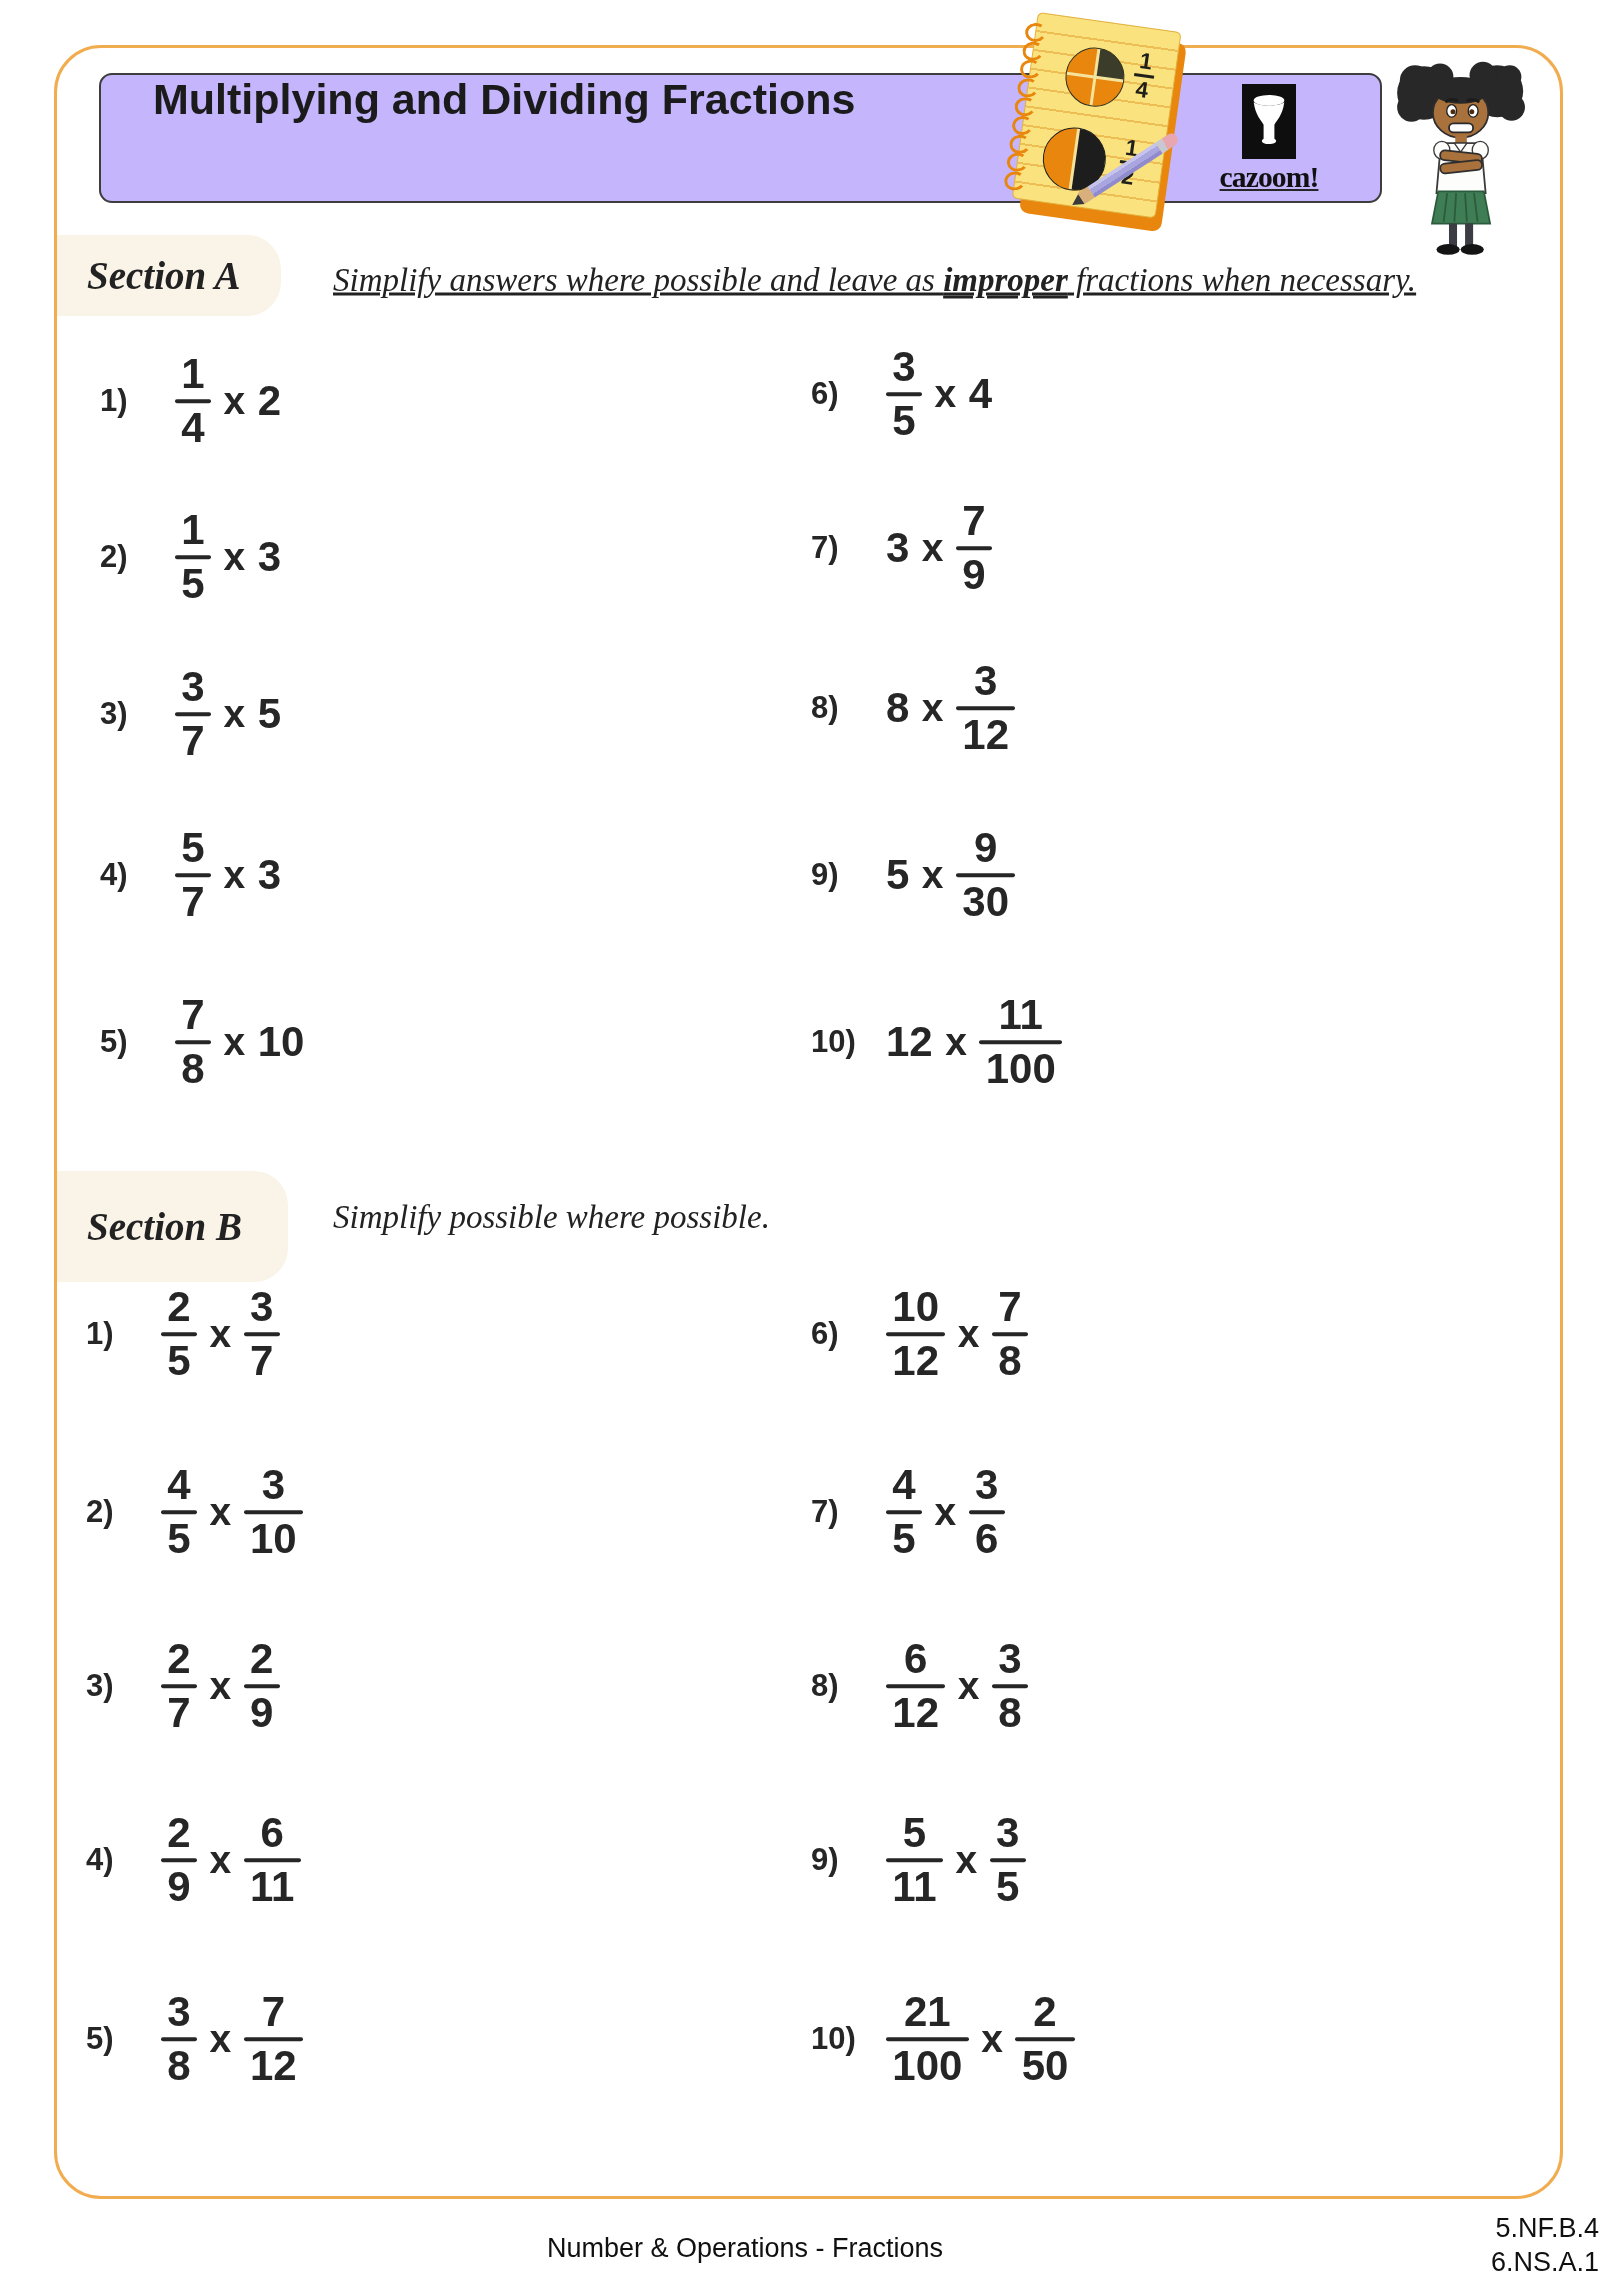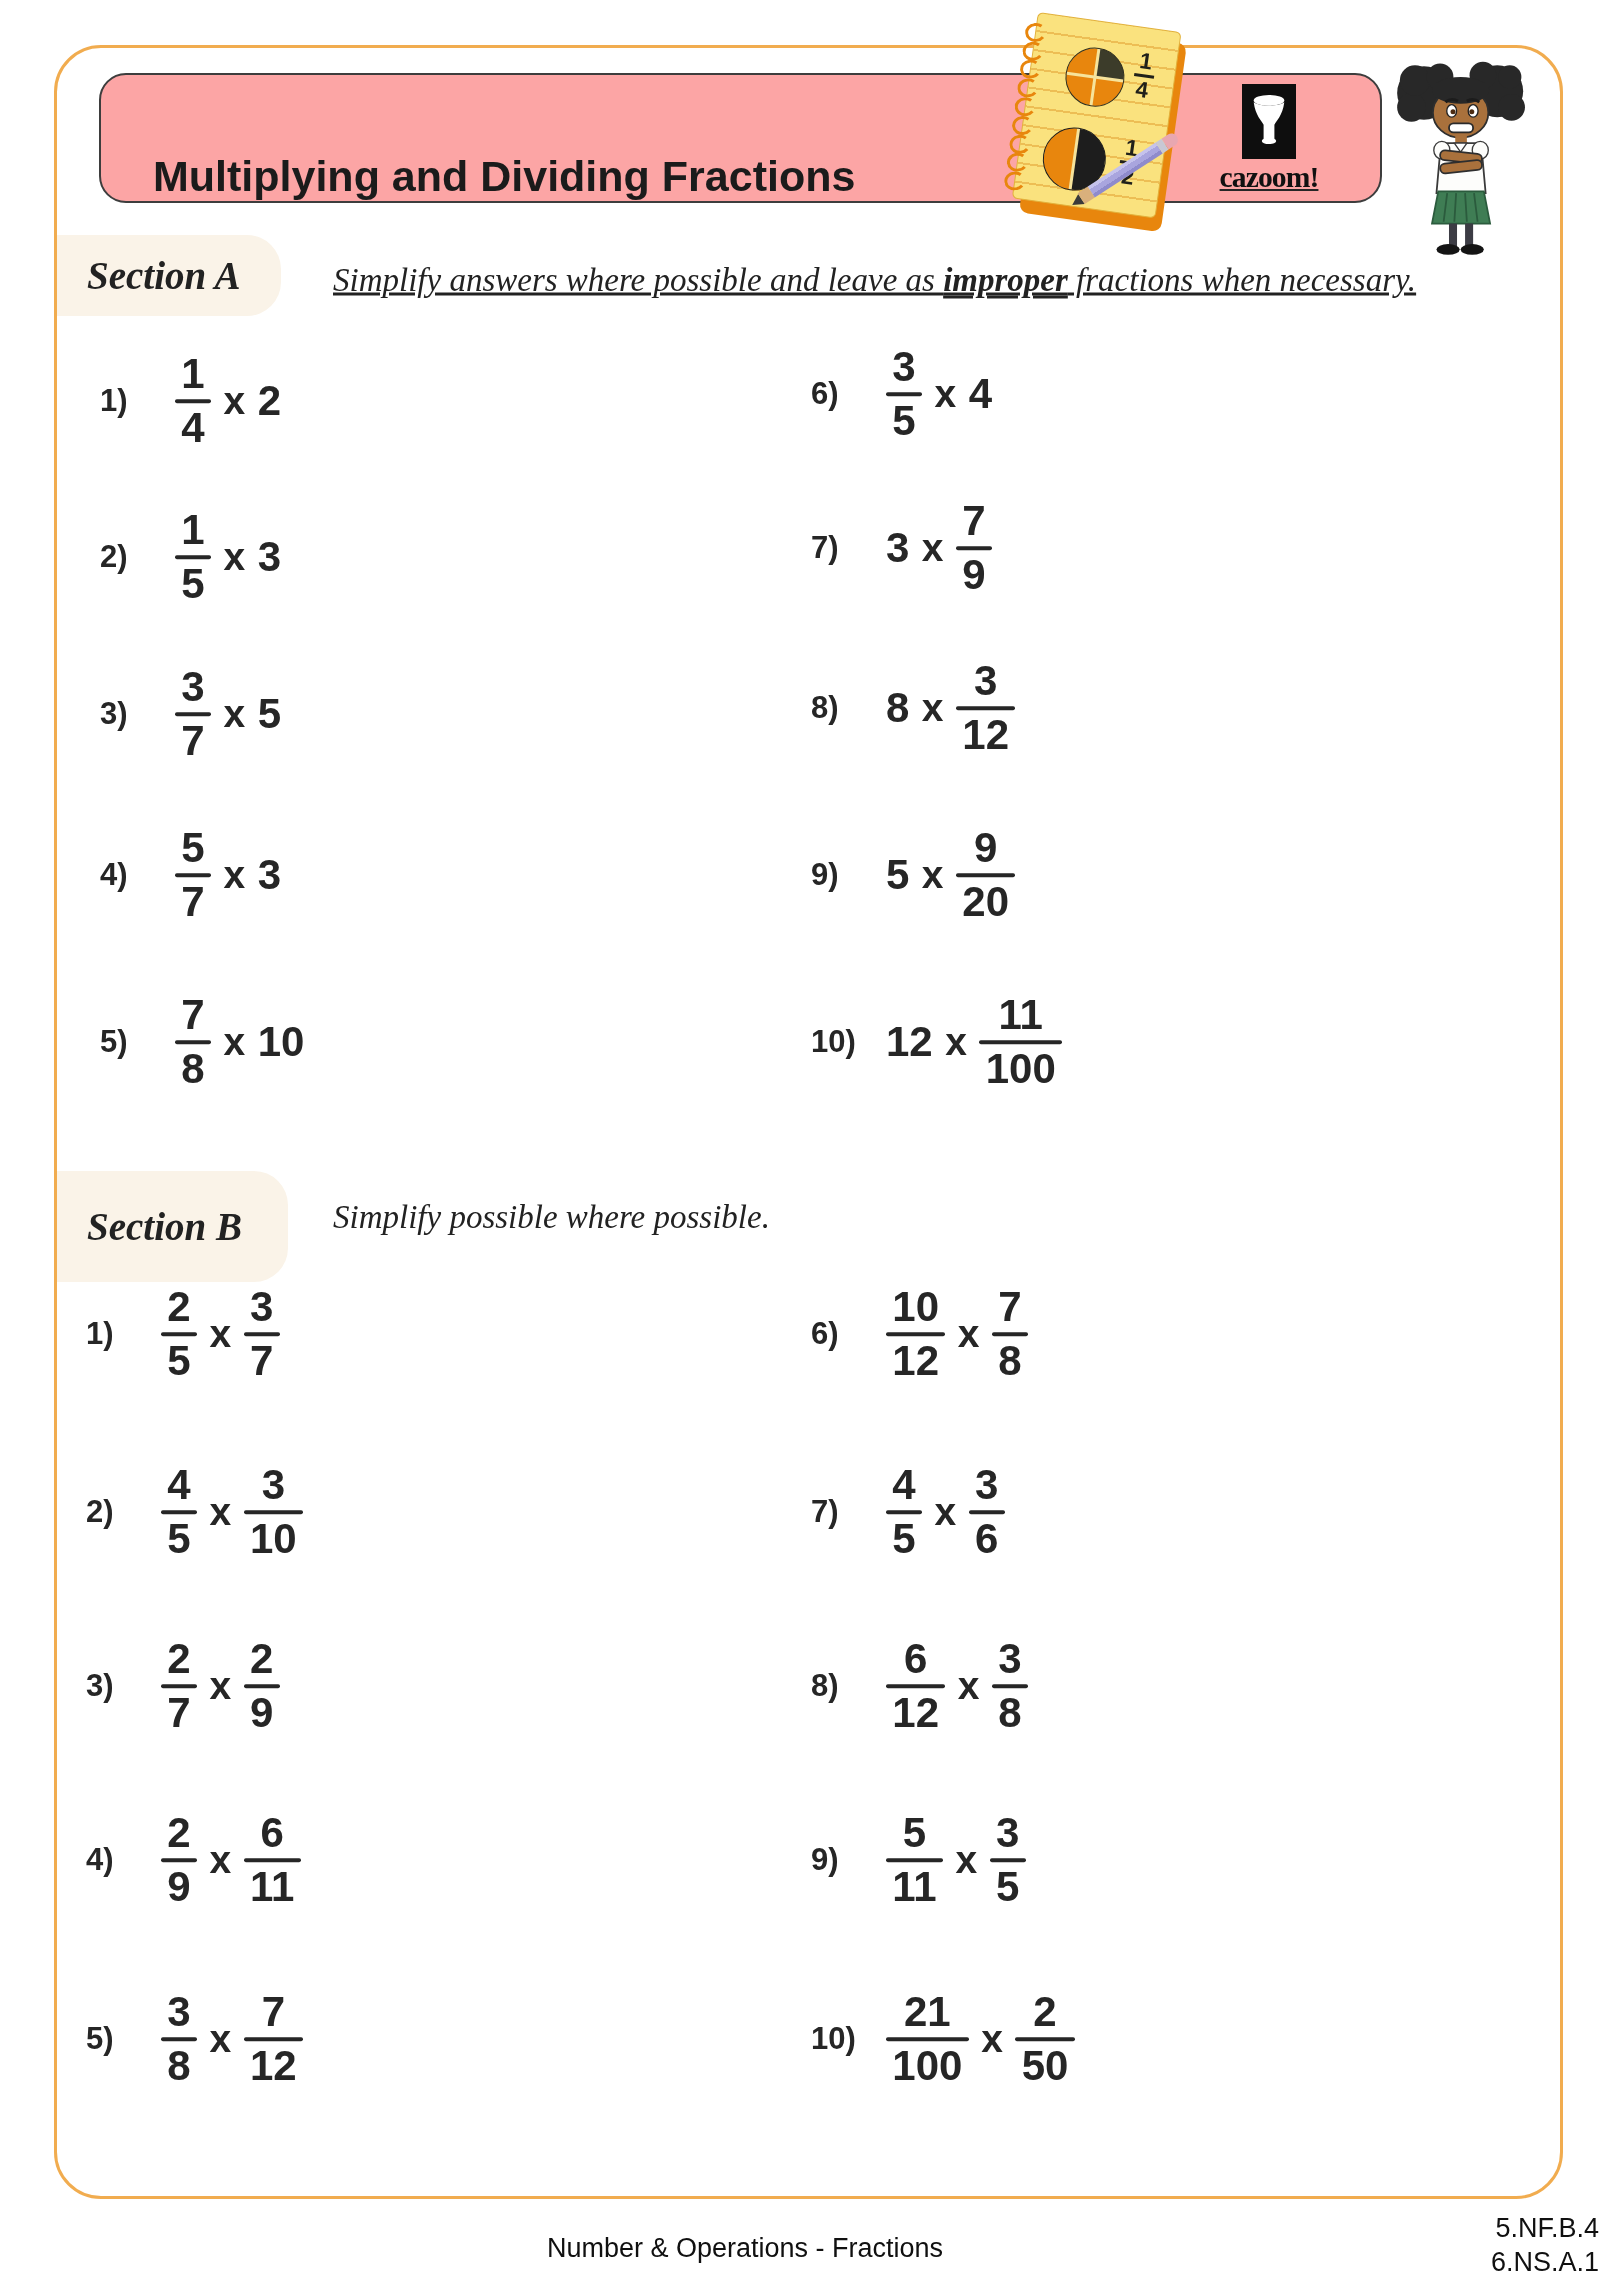--- a/index.html
+++ b/index.html
@@ -5,22 +5,22 @@
   html,body{margin:0;padding:0;background:#ffffff;}
   .page{position:relative;width:1622px;height:2293px;background:#ffffff;
         font-family:"Liberation Sans",sans-serif;overflow:hidden;color:#262626;}
 
   
   .page-border{position:absolute;left:54px;top:45px;width:1503px;height:2148px;
         border:3.6px solid #F1AC4F;border-radius:47px;z-index:1;}
 
   
   .title-box{position:absolute;left:99px;top:73px;width:1279px;height:126px;
-        background:#fca5a5;border:2.7px solid #3D3D3D;border-radius:27px;
-        display:flex;align-items:flex-end;z-index:2;}
+        background:#c4b5fd;border:2.7px solid #3D3D3D;border-radius:13px;
+        display:flex;align-items:flex-start;z-index:2;}
   .title{margin-left:52px;font-size:43px;font-weight:bold;color:#1b1b1b;}
 
   
   .logo{position:absolute;left:1193px;top:84px;width:152px;text-align:center;z-index:3;text-decoration:underline;}
   .logo-drum{width:54px;height:75px;background:#0e0e0e;margin:0 auto;
         display:flex;align-items:center;justify-content:center;}
   .logo-text{margin-top:1.8px;font-family:"Liberation Serif",serif;font-weight:bold;
         font-size:29.6px;letter-spacing:-0.9px;color:#111;}
 
   
@@ -276,21 +276,21 @@
         <span class="den">12</span>
       </span>
   </div>
   <div class="prob" style="left:811px;top:875px">
     <span class="pn">9)</span>
     <span class="int">5</span>
     <span class="op">x</span>
     <span class="frac">
         <span class="num">9</span>
         <span class="bar"></span>
-        <span class="den">20</span>
+        <span class="den">30</span>
       </span>
   </div>
   <div class="prob" style="left:811px;top:1042px">
     <span class="pn">10)</span>
     <span class="int">12</span>
     <span class="op">x</span>
     <span class="frac">
         <span class="num">11</span>
         <span class="bar"></span>
         <span class="den">100</span>

